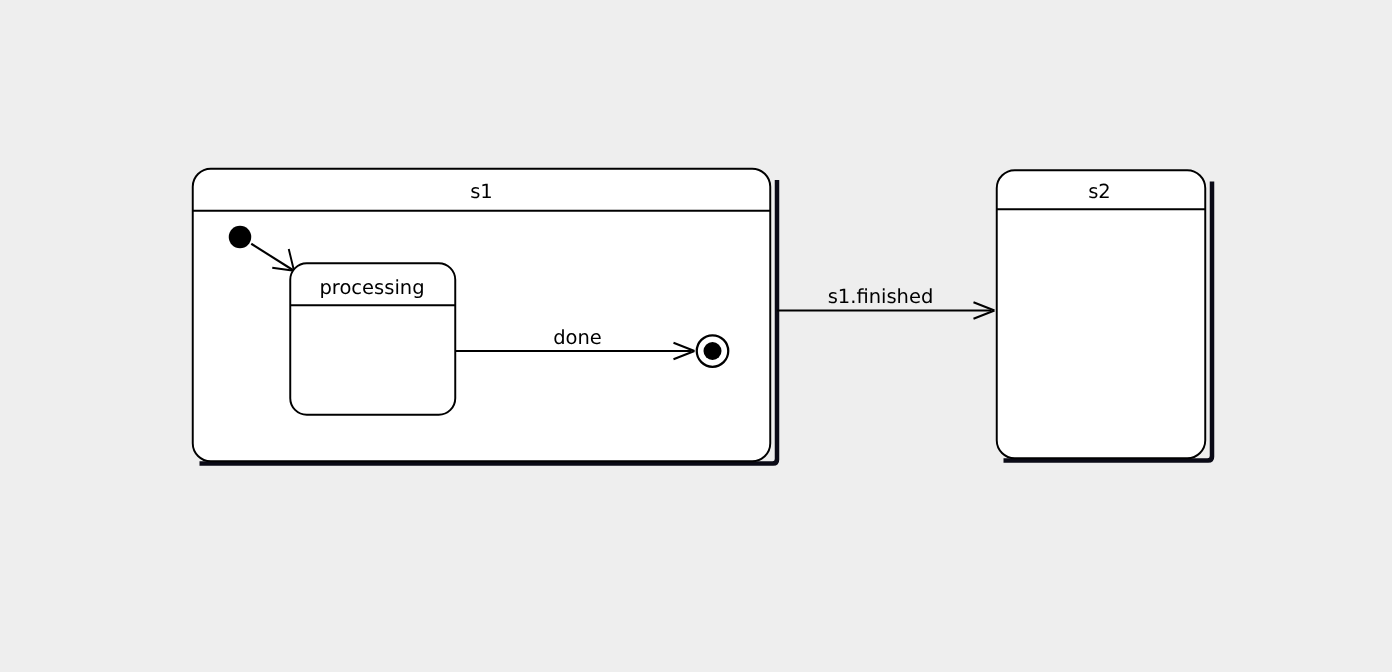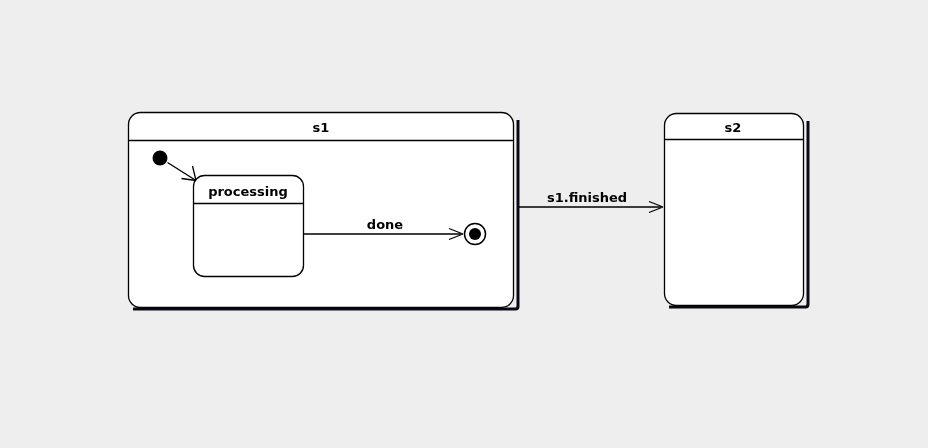--- a/index.html
+++ b/index.html
@@ -11,21 +11,20 @@
     width: 928px;
     height: 448px;
     background: #eeeeee;
     font-family: "DejaVu Sans", sans-serif;
     overflow: hidden;
   }
   #canvas {
     position: relative;
     width: 928px;
     height: 448px;
-    font-weight: bold;
   }
   #diagram-svg {
     position: absolute;
     left: 0;
     top: 0;
     width: 928px;
     height: 448px;
     display: block;
   }
   .state-title {

